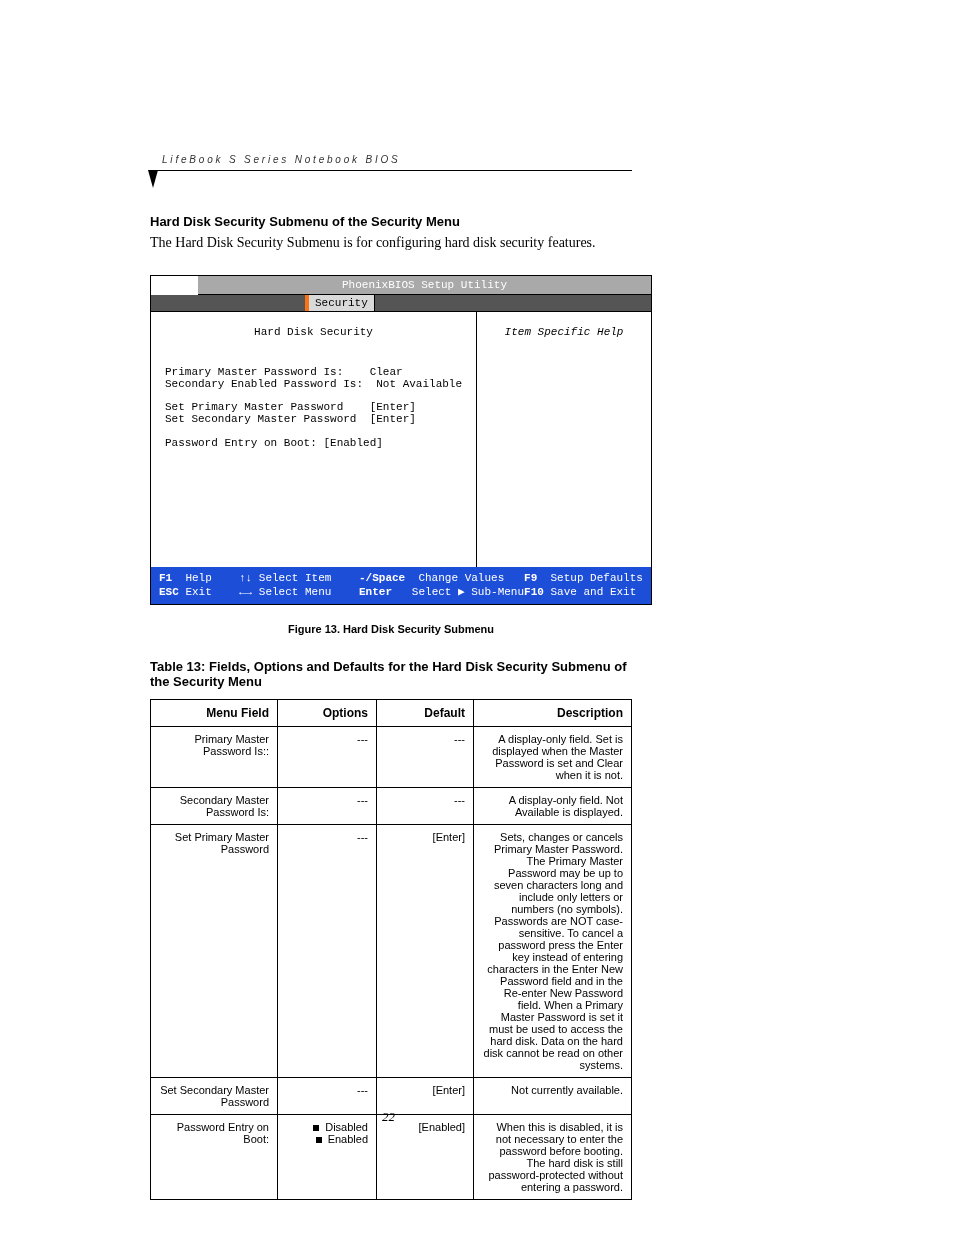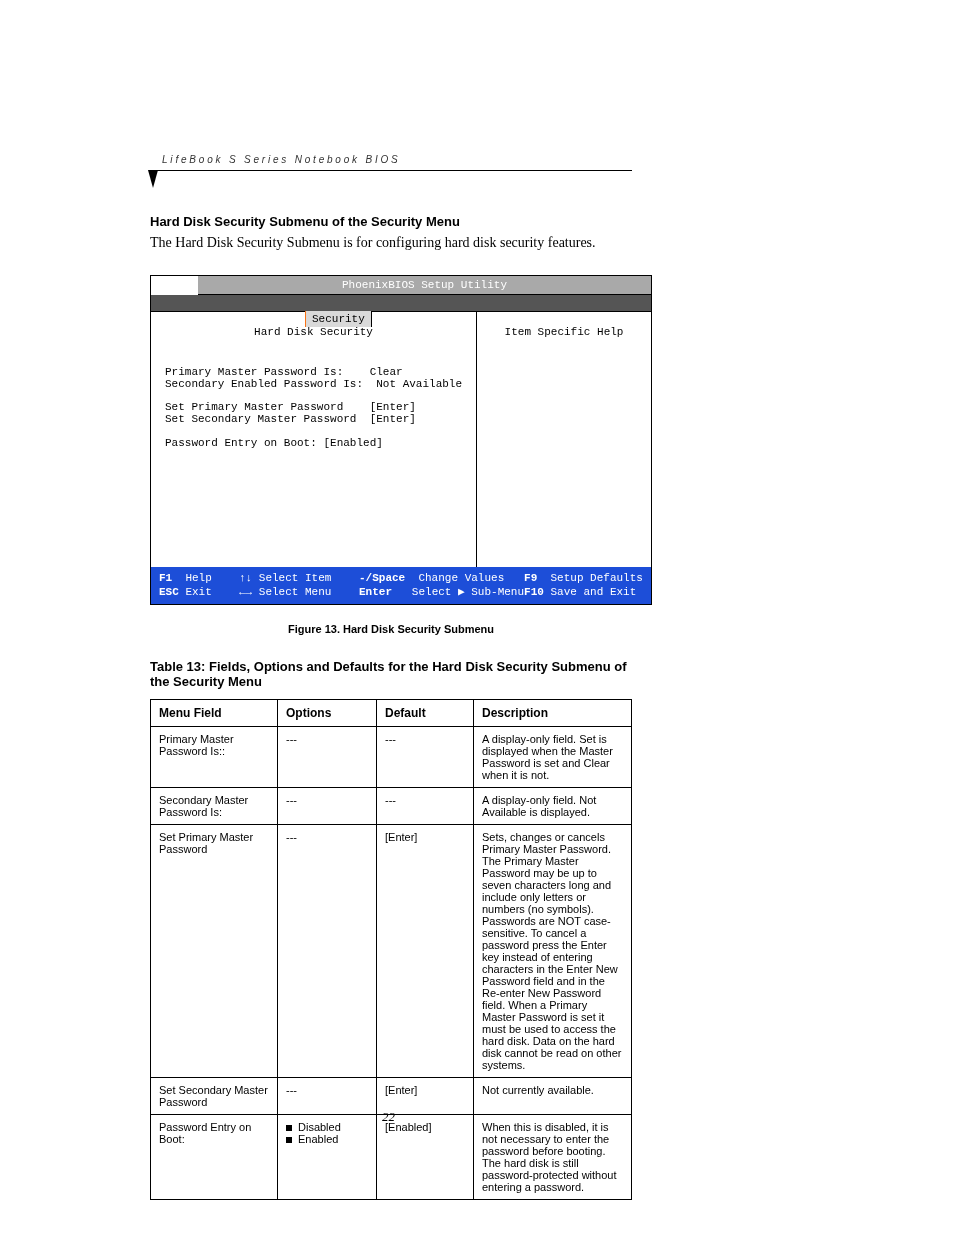--- a/index.html
+++ b/index.html
@@ -74,41 +74,42 @@
   .bios-tabrow {
     background: #555;
     color: #fff;
     height: 16px;
     border-bottom: 1px solid #000;
     position: relative;
   }
   .bios-tab {
     position: absolute;
     left: 154px;
-    top: 16px;
+    top: 0;
     background: #d9d9d9;
     color: #000;
     padding: 2px 6px 2px 6px;
     border-right: 1px solid #000;
-    border-left: 1px solid #f97316;
+    border-left: 4px solid #f97316;
     font-size: 11px;
   }
   .bios-body {
     display: flex;
     height: 255px;
   }
   .bios-left {
     flex: 1;
     border-right: 1px solid #000;
     padding: 10px 14px;
   }
   .bios-right {
     width: 165px;
     padding: 10px 8px;
     text-align: center;
+    font-style: italic;
   }
   .bios-panel-title {
     text-align: center;
     padding: 4px 0 14px 0;
     white-space: pre;
   }
   .bios-line { white-space: pre; }
   .bios-gap { height: 11px; }
   .bios-footer {
     background: #1d4ed8;
@@ -136,21 +137,21 @@
   table.fields {
     width: 100%;
     border-collapse: collapse;
     font-family: Arial, Helvetica, sans-serif;
     font-size: 11px;
   }
   table.fields th, table.fields td {
     border: 1px solid #000;
     padding: 6px 8px;
     vertical-align: top;
-    text-align: left;
+    text-align: right;
   }
   table.fields th {
     font-weight: bold;
     font-size: 12px;
   }
   .col-mf { width: 110px; }
   .col-opt { width: 82px; }
   .col-def { width: 80px; }
   .opt-bullet { display: inline-block; width: 6px; height: 6px; background:#000; margin-right:6px; vertical-align: middle; }
   .page-number {

